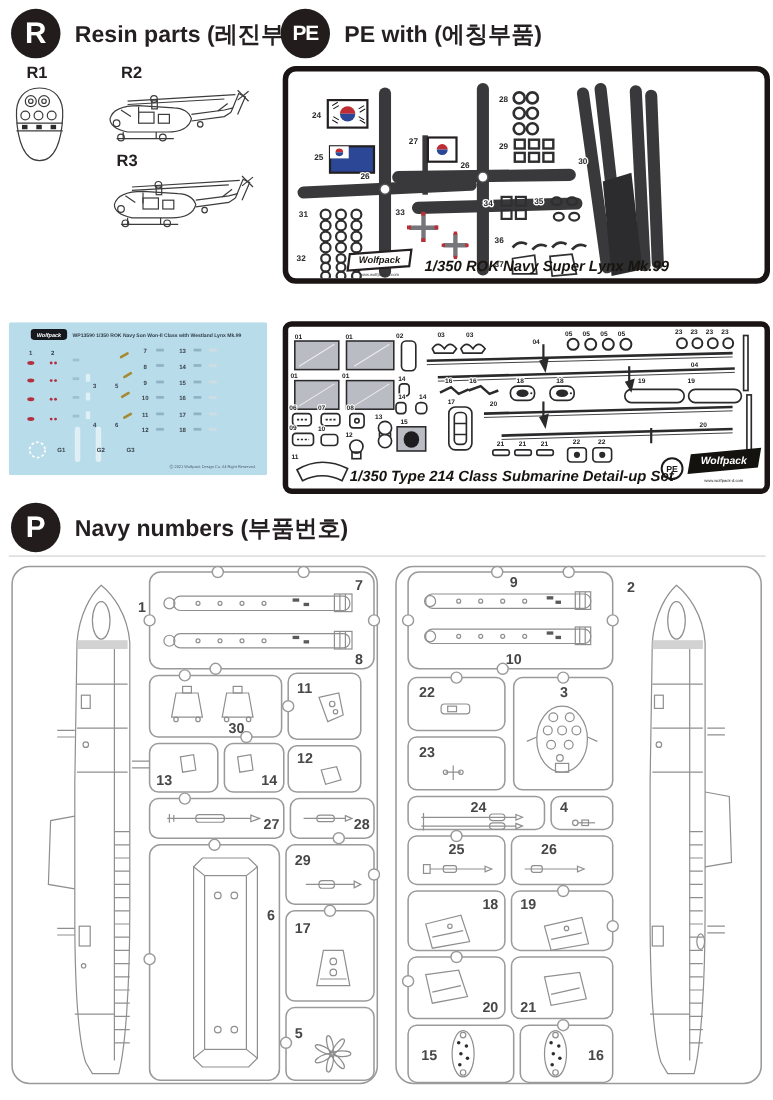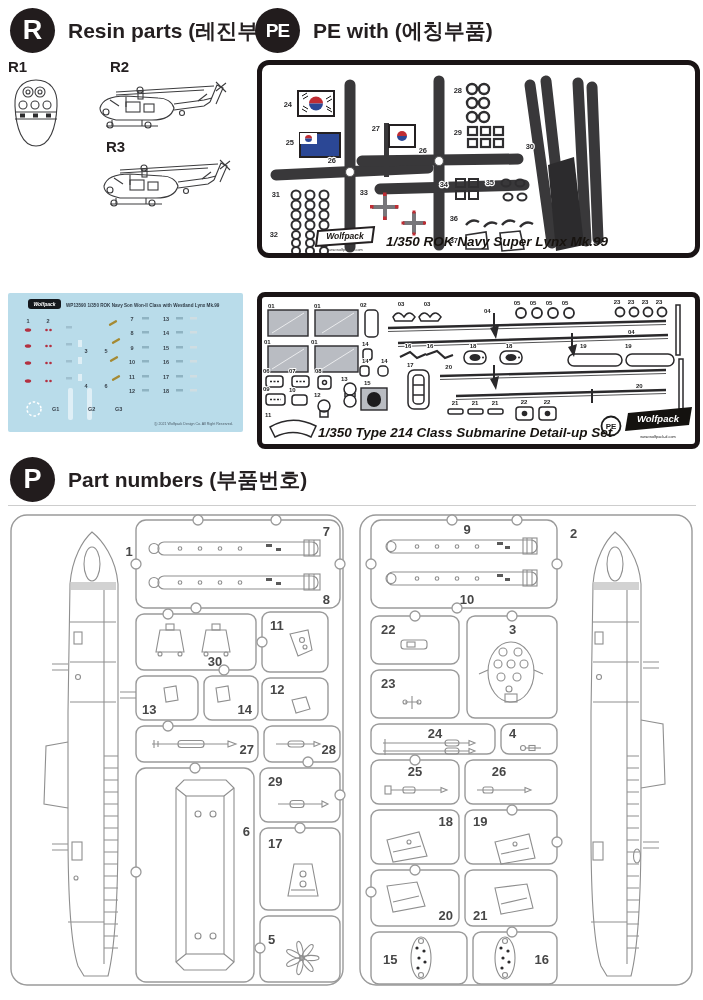--- a/index.html
+++ b/index.html
@@ -41,25 +41,25 @@
   <div class="hdr" style="left:10px;top:8px;">
     <div class="badge b1">R</div>
     <div class="hdr-title">Resin parts (레진부품)</div>
   </div>
   <div class="hdr" style="left:255px;top:8px;">
     <div class="badge b2">PE</div>
     <div class="hdr-title">PE with (에칭부품)</div>
   </div>
   <div class="hdr" style="left:10px;top:457px;">
     <div class="badge b1">P</div>
-    <div class="hdr-title">Part numbers (부품번호)</div>
+    <div class="hdr-title">Navy numbers (부품번호)</div>
   </div>
   <div id="divider"></div>
 
-  <div class="plabel" style="left:8px;top:58px;">R1</div>
+  <div class="plabel" style="left:24px;top:58px;">R1</div>
   <div class="plabel" style="left:110px;top:58px;">R2</div>
   <div class="plabel" style="left:106px;top:138px;">R3</div>
 
   <svg style="position:absolute;left:10px;top:78px;" width="52" height="72" viewBox="0 0 52 72">
     <g class="heli">
       <path d="M26,2 C40,2 48,12 47,28 C46,50 40,68 26,68 C12,68 6,50 5,28 C4,12 12,2 26,2 Z"></path>
       <circle cx="18" cy="14" r="5"></circle>
         <circle cx="30" cy="14" r="5"></circle>
       <circle cx="18" cy="14" r="2"></circle>
         <circle cx="30" cy="14" r="2"></circle>

